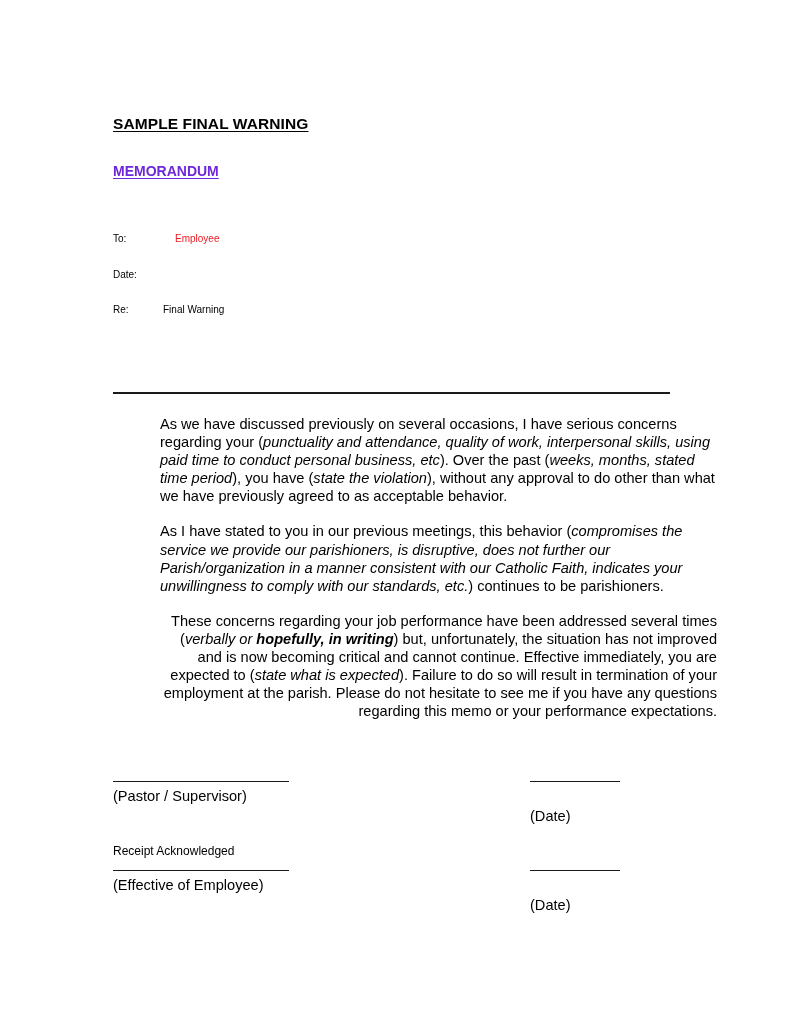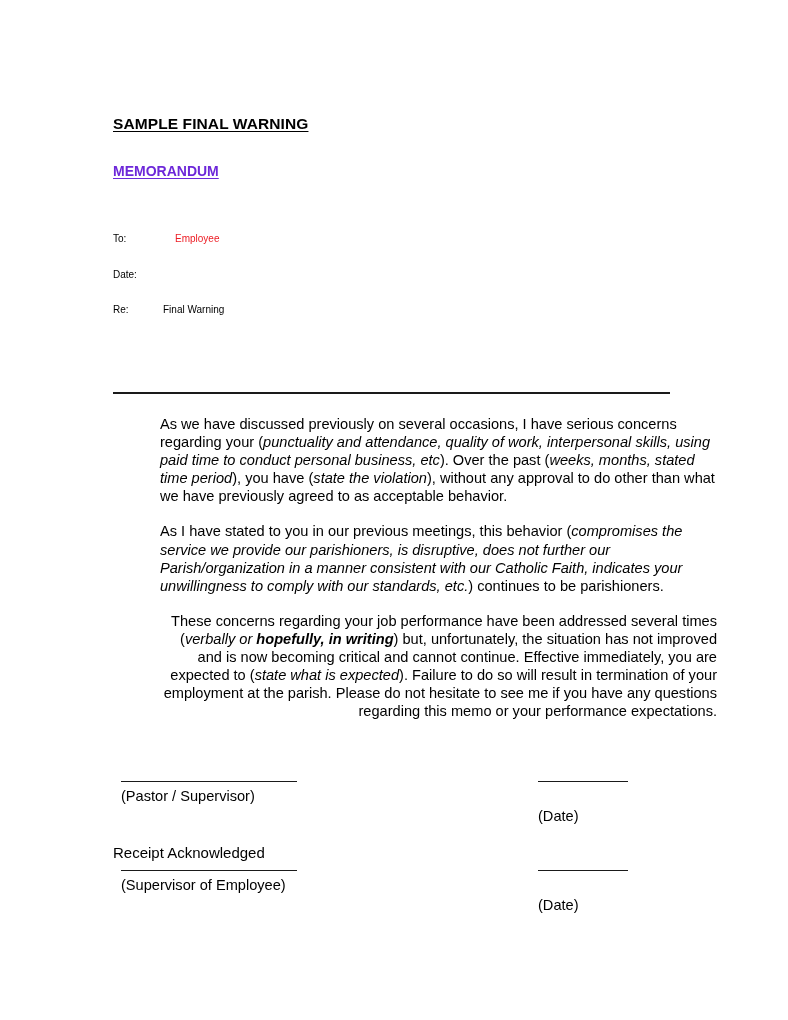--- a/index.html
+++ b/index.html
@@ -118,21 +118,21 @@
   .body-copy p:last-child {
     margin-bottom: 0;
     text-align: right;
   }
   .it { font-style: italic; }
   .bit { font-style: italic; font-weight: bold; }
 
   
   .sig-area {
     position: absolute;
-    left: 8px;
+    left: 0;
     top: 775px;
     width: 560px;
   }
   .sig-block {
     position: relative;
     width: 560px;
   }
   .sig-row {
     position: relative;
     height: 44px;
@@ -154,21 +154,21 @@
     white-space: nowrap;
     color: #000000;
   }
   .sig-caption.left  { left: 0px; }
   .sig-caption.right { left: 417px; margin-top: 20px; }
 
   .receipt-label {
     position: absolute;
     left: 0;
     top: 845px;
-    font-size: 15px;
+    font-size: 12px;
     line-height: 1;
     color: #000000;
     white-space: nowrap;
   }
 </style>
 </head>
 <body>
 
 <div class="page">
   <div class="content">
@@ -224,20 +224,20 @@
 
     </div>
 
     <div class="receipt-label">Receipt Acknowledged</div>
 
     <div class="sig-area" style="top: 864px;">
       <div class="sig-block">
         <div class="sig-row">
           <div class="sig-line left"></div>
           <div class="sig-line right"></div>
-          <div class="sig-caption left">(Supervisor of Employee)</div>
+          <div class="sig-caption left">(Effective of Employee)</div>
           <div class="sig-caption right">(Date)</div>
         </div>
       </div>
     </div>
 
   </div>
 </div>
 
 </body></html>

